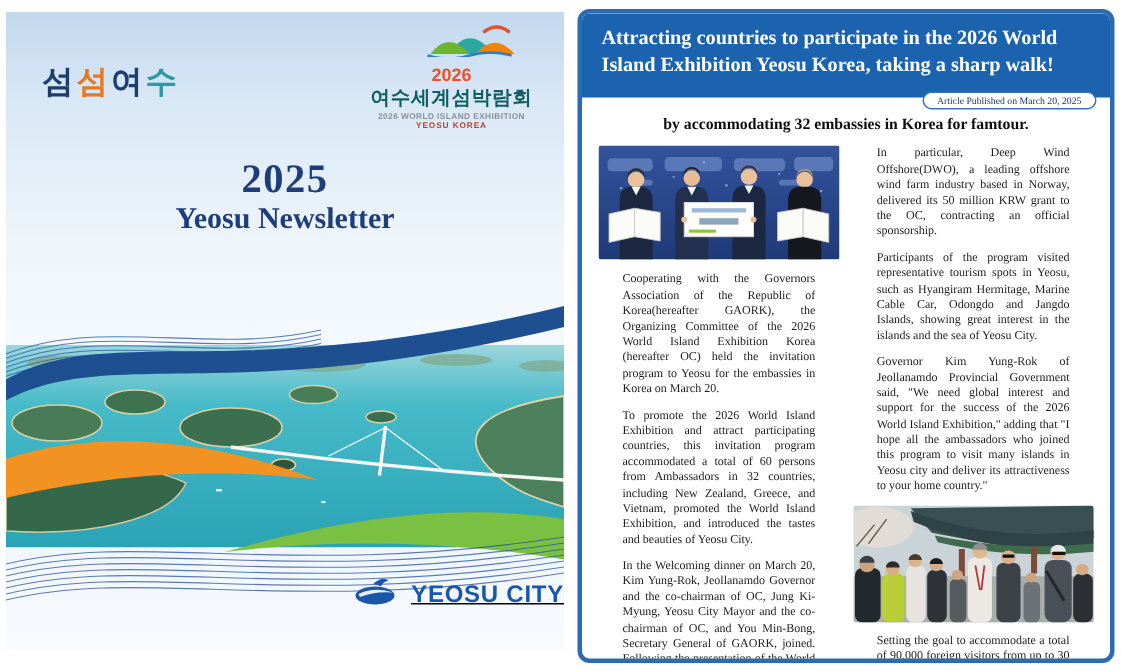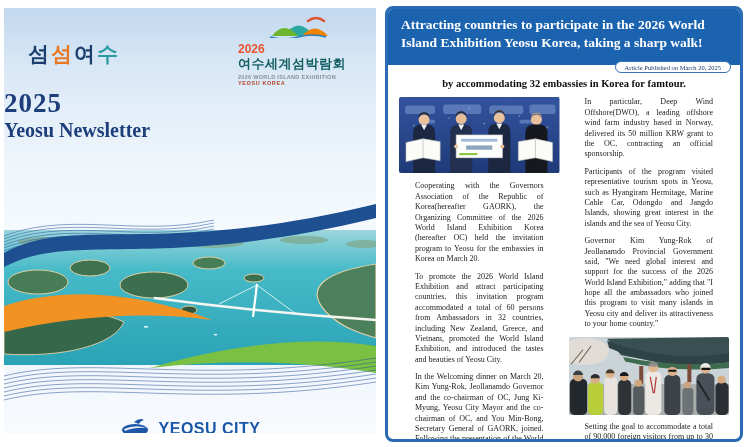--- a/index.html
+++ b/index.html
@@ -4,34 +4,34 @@
 <style>
   html,body{margin:0;padding:0;background:#ffffff;}
   .stage{position:relative;width:747px;height:447px;background:#ffffff;overflow:hidden;
          font-family:"Liberation Serif",serif;}
 
   
   .cover{position:absolute;left:4px;top:8px;width:372px;height:425px;overflow:hidden;
          background:linear-gradient(180deg,#c2d8ee 0%,#d9e8f6 14%,#eef5fb 36%,#f4f9fd 50%,#edf4fb 78%,#f8fbfe 100%);}
   .brand-logo{position:absolute;left:24px;top:24px;font-family:"DejaVu Sans",sans-serif;
               font-weight:bold;font-size:21px;letter-spacing:2px;line-height:1;margin-top:12px;}
-  .expo-logo{position:absolute;right:12px;top:6px;width:126px;text-align:left;line-height:1.15;}
+  .expo-logo{position:absolute;right:12px;top:6px;width:126px;text-align:center;line-height:1.15;}
   .expo-logo .mountains{display:block;margin:0 0 1px 26px;}
   .expo-year{font-family:"Liberation Sans",sans-serif;font-weight:bold;color:#e8542e;font-size:12px;}
   .expo-kr{font-family:Liberation Sans, sans-serif;font-weight:bold;color:#115e63;font-size:13px;letter-spacing:0.5px;}
   .expo-en{font-family:"Liberation Sans",sans-serif;font-weight:bold;color:#8a9096;font-size:5.5px;letter-spacing:0.3px;margin-top:2px;}
   .expo-country{font-family:"Liberation Sans",sans-serif;font-weight:bold;color:#b4422a;font-size:5.5px;letter-spacing:0.6px;}
 
-  .cover-title{position:absolute;left:0;top:80px;width:100%;color:#1d3d7b;}
+  .cover-title{position:absolute;left:0;top:96px;width:100%;text-align:center;color:#1d3d7b;}
   .cover-title .year{font-size:27px;font-weight:bold;letter-spacing:1px;line-height:1.15;}
   .cover-title .name{font-size:20px;font-weight:bold;line-height:1.15;}
 
   .cover-photo{position:absolute;left:0;top:222px;width:372px;height:135px;}
   .cover-overlay{position:absolute;left:0;top:160px;width:372px;height:250px;pointer-events:none;}
-  .city-logo{position:absolute;left:0;top:409px;width:100%;display:flex;align-items:center;justify-content:center;gap:7px;}
+  .city-logo{position:absolute;left:0;top:376px;width:100%;display:flex;align-items:center;justify-content:flex-end;gap:7px;text-decoration:underline;}
   .city-logo .txt{font-family:"Liberation Sans",sans-serif;font-weight:bold;font-size:16px;color:#1a57a8;letter-spacing:0.5px;}
 
   
   .panel{position:absolute;left:385px;top:6px;width:358px;height:436px;box-sizing:border-box;
          border:3px solid #2a6cb4;border-radius:8px;background:#ffffff;overflow:hidden;}
   .panel-header{background:#1b63af;padding:7px 13px 13px;position:relative;}
   .panel-title{color:#ffffff;font-weight:bold;font-size:13.5px;line-height:1.35;}
   .badge{position:absolute;right:9px;bottom:-8px;background:#ffffff;border:1px solid #3a70b5;border-radius:9px;
          padding:2px 9px 1px;font-size:6.5px;color:#16386b;z-index:3;white-space:nowrap;}
   .panel-body{padding:12px 11px 6px;}

